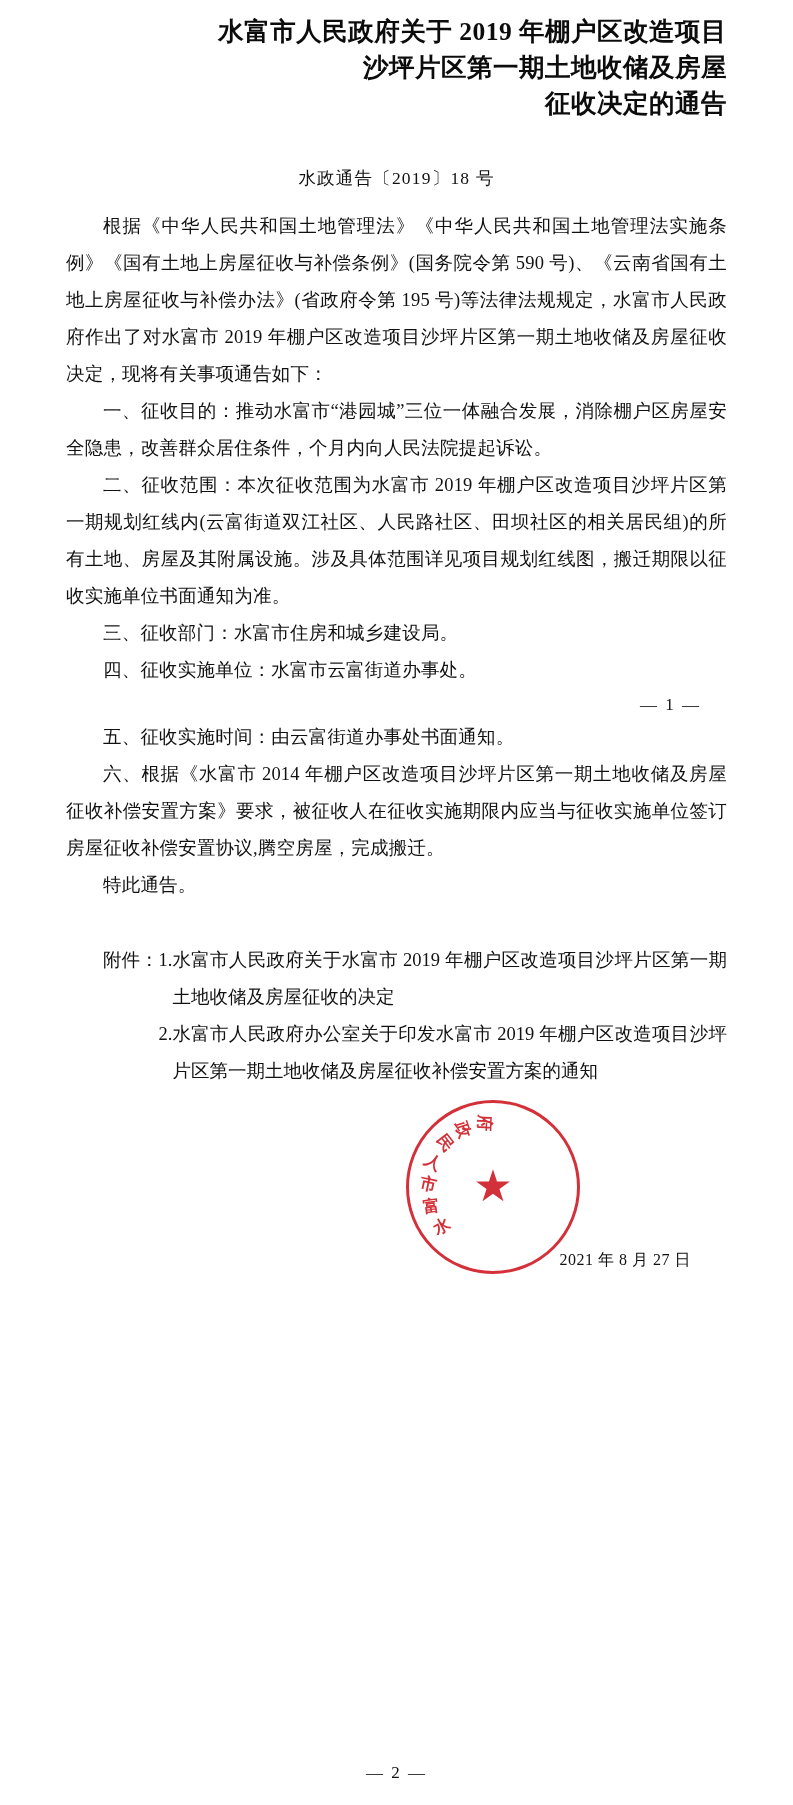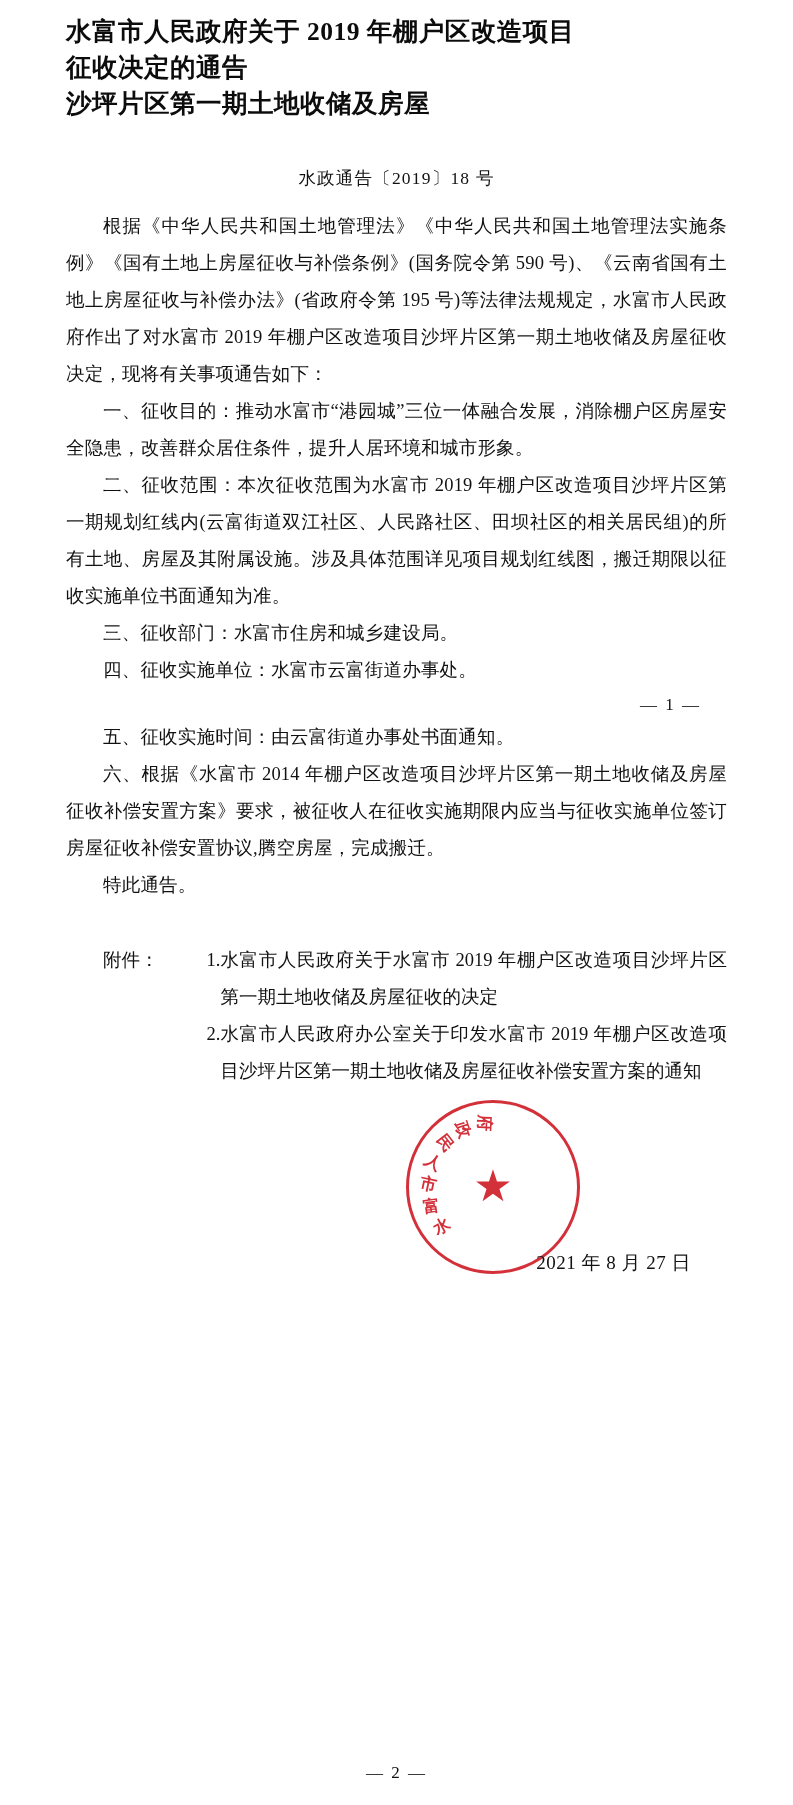--- a/index.html
+++ b/index.html
@@ -19,21 +19,21 @@
     min-height: 1805px;
     position: relative;
     box-sizing: border-box;
     padding: 0 66px;
   }
 
   
   .doc-title {
     margin: 0;
     padding-top: 14px;
-    text-align: left;
+    text-align: right;
     font-family: "Liberation Serif", "DejaVu Serif", serif;
     font-weight: bold;
     font-size: 25.5px;
     line-height: 36px;
     letter-spacing: 0.5px;
     color: #0c0c0c;
   }
   .doc-title .tline { display: block; }
 
   
@@ -69,21 +69,20 @@
 
   
   .attach {
     margin-top: 38px;
     font-size: 18.5px;
     line-height: 37px;
   }
   .attach-row {
     display: flex;
     text-indent: 0;
-    gap: 48px;
   }
   .attach-label {
     white-space: nowrap;
     padding-left: 2em;
   }
   .attach-items {
     flex: 1;
   }
   .attach-item {
     display: flex;
@@ -154,21 +153,21 @@
     font-size: 13px;
     font-weight: bold;
     color: #d0202a;
     letter-spacing: 3px;
     white-space: nowrap;
   }
   .sign-date {
     position: absolute;
     right: 36px;
     top: 150px;
-    font-size: 19px;
+    font-size: 16px;
     letter-spacing: 0.5px;
     color: #111;
   }
 
   
   .page-footer {
     position: absolute;
     left: 0;
     right: 0;
     bottom: 22px;
@@ -178,29 +177,29 @@
     color: #111;
   }
 </style>
 </head>
 <body>
 
 <div class="page">
 
   <h1 class="doc-title">
     <span class="tline">水富市人民政府关于 2019 年棚户区改造项目</span>
+    <span class="tline">沙坪片区第一期土地收储及房屋</span>
     <span class="tline">征收决定的通告</span>
-    <span class="tline">沙坪片区第一期土地收储及房屋</span>
   </h1>
 
   <div class="doc-number">水政通告〔2019〕18 号</div>
 
   <div class="body">
     <p class="para">根据《中华人民共和国土地管理法》《中华人民共和国土地管理法实施条例》《国有土地上房屋征收与补偿条例》(国务院令第 590 号)、《云南省国有土地上房屋征收与补偿办法》(省政府令第 195 号)等法律法规规定，水富市人民政府作出了对水富市 2019 年棚户区改造项目沙坪片区第一期土地收储及房屋征收决定，现将有关事项通告如下：</p>
-    <p class="para">一、征收目的：推动水富市“港园城”三位一体融合发展，消除棚户区房屋安全隐患，改善群众居住条件，提升人居环境和城市形象。</p>
+    <p class="para">一、征收目的：推动水富市“港园城”三位一体融合发展，消除棚户区房屋安全隐患，改善群众居住条件，个月内向人民法院提起诉讼。</p>
     <p class="para">二、征收范围：本次征收范围为水富市 2019 年棚户区改造项目沙坪片区第一期规划红线内(云富街道双江社区、人民路社区、田坝社区的相关居民组)的所有土地、房屋及其附属设施。涉及具体范围详见项目规划红线图，搬迁期限以征收实施单位书面通知为准。</p>
     <p class="para">三、征收部门：水富市住房和城乡建设局。</p>
     <p class="para">四、征收实施单位：水富市云富街道办事处。</p>
   </div>
 
   <div class="page-marker-right">— 1 —</div>
 
   <div class="body" style="margin-top:4px">
     <p class="para">五、征收实施时间：由云富街道办事处书面通知。</p>
     <p class="para">六、根据《水富市 2014 年棚户区改造项目沙坪片区第一期土地收储及房屋征收补偿安置方案》要求，被征收人在征收实施期限内应当与征收实施单位签订房屋征收补偿安置协议,腾空房屋，完成搬迁。</p>

